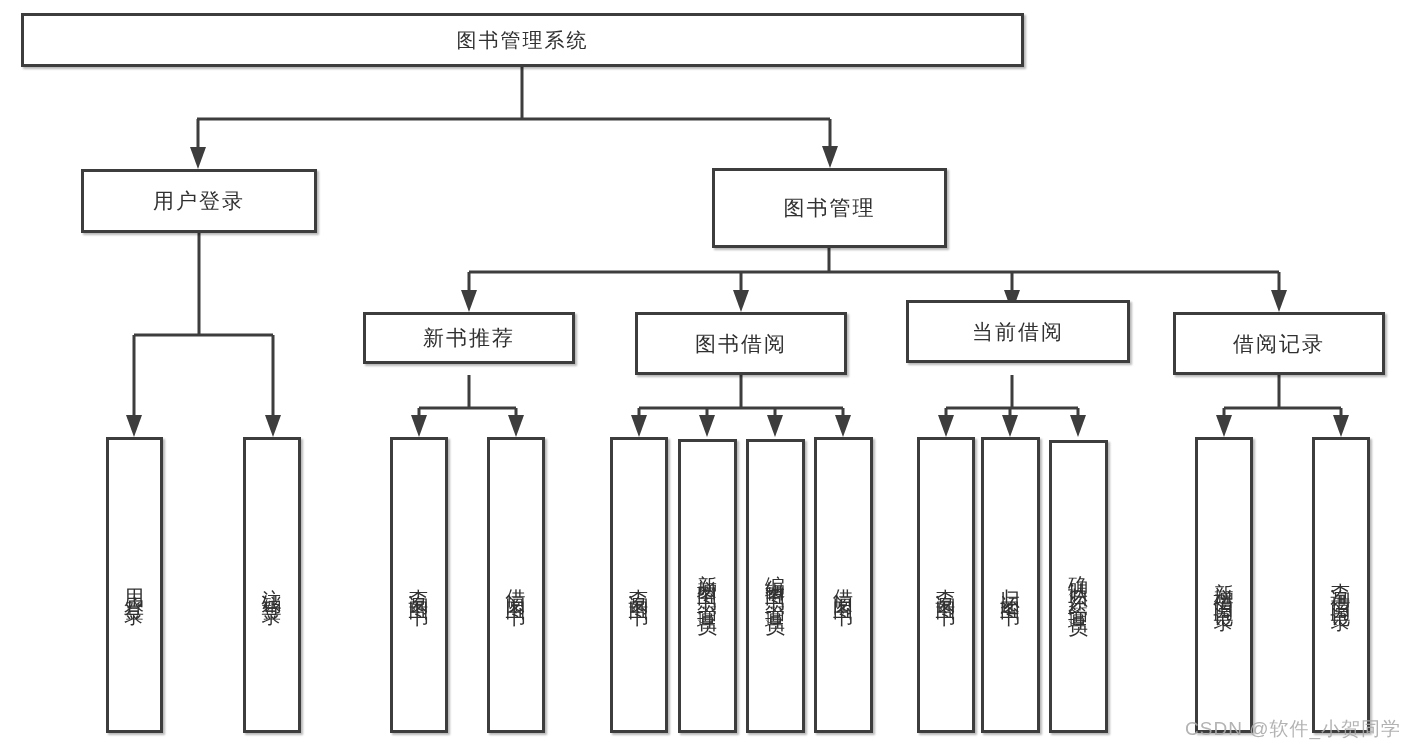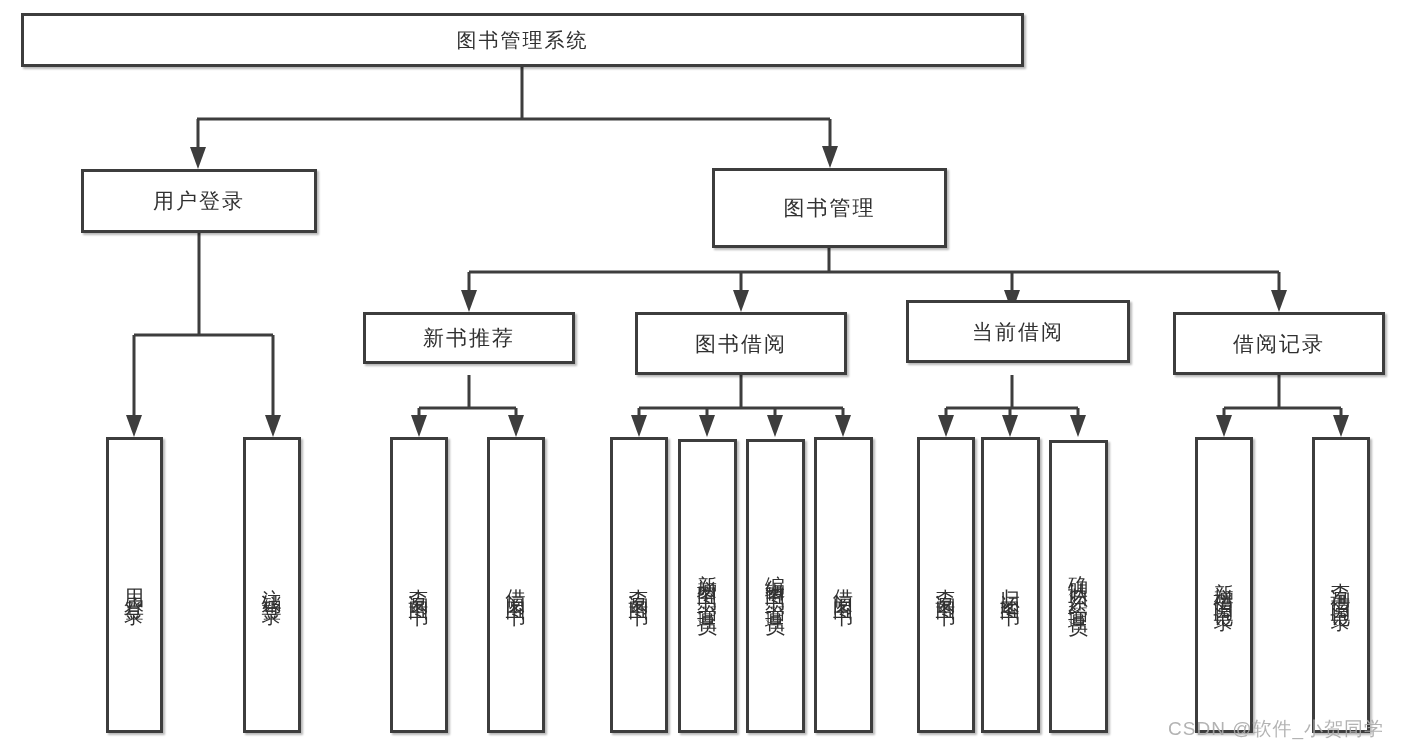--- a/index.html
+++ b/index.html
@@ -16,21 +16,21 @@
   }
   .hlabel{
     font-size:21px;color:#303030;letter-spacing:2px;white-space:nowrap;
   }
   .root-label{font-size:20px;}
   .vtext{
     writing-mode:vertical-rl;text-orientation:mixed;
     font-size:20px;color:#303030;letter-spacing:6px;line-height:1;
   }
   .watermark{
-    position:absolute;right:21px;bottom:5px;z-index:3;
+    position:absolute;right:4px;bottom:5px;z-index:3;
     font-size:19px;color:#ababab;letter-spacing:1px;opacity:0.9;text-align:right;
   }
 </style>
 </head>
 <body>
 
 <div class="canvas">
 
   <svg class="wires" width="1405" height="747" viewBox="0 0 1405 747">
     <g stroke="#3d3d3d" stroke-width="3" fill="none">

